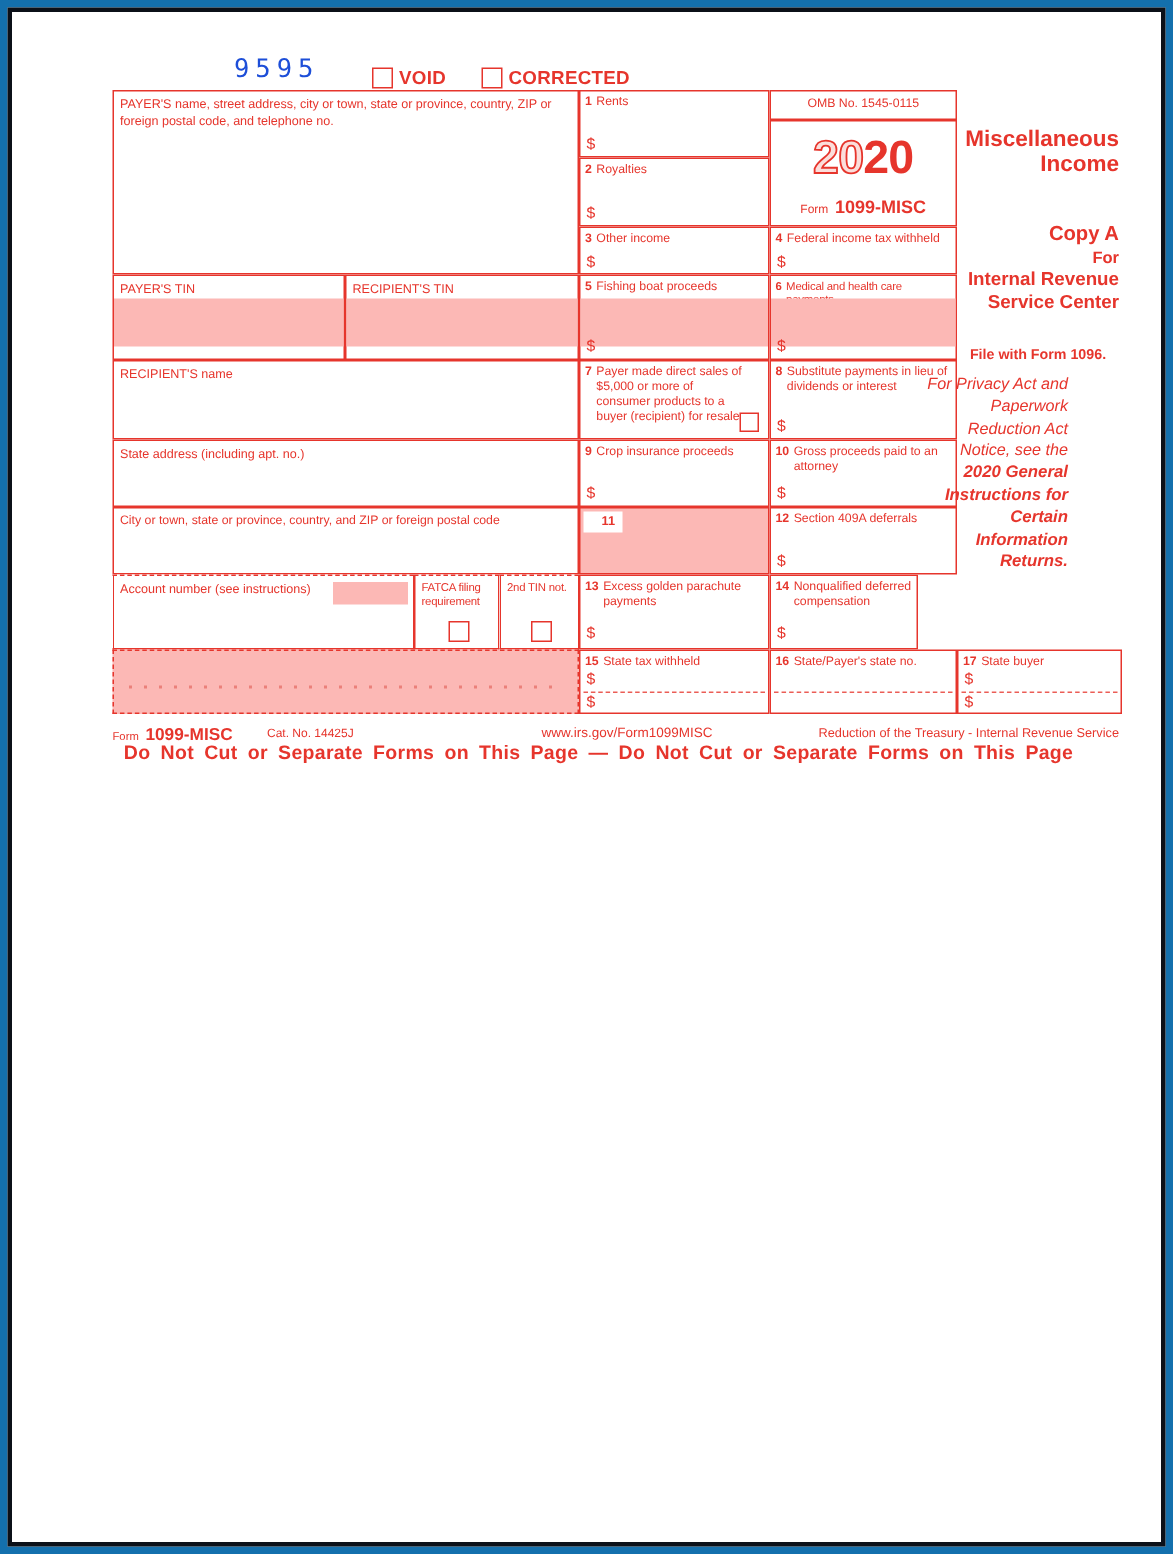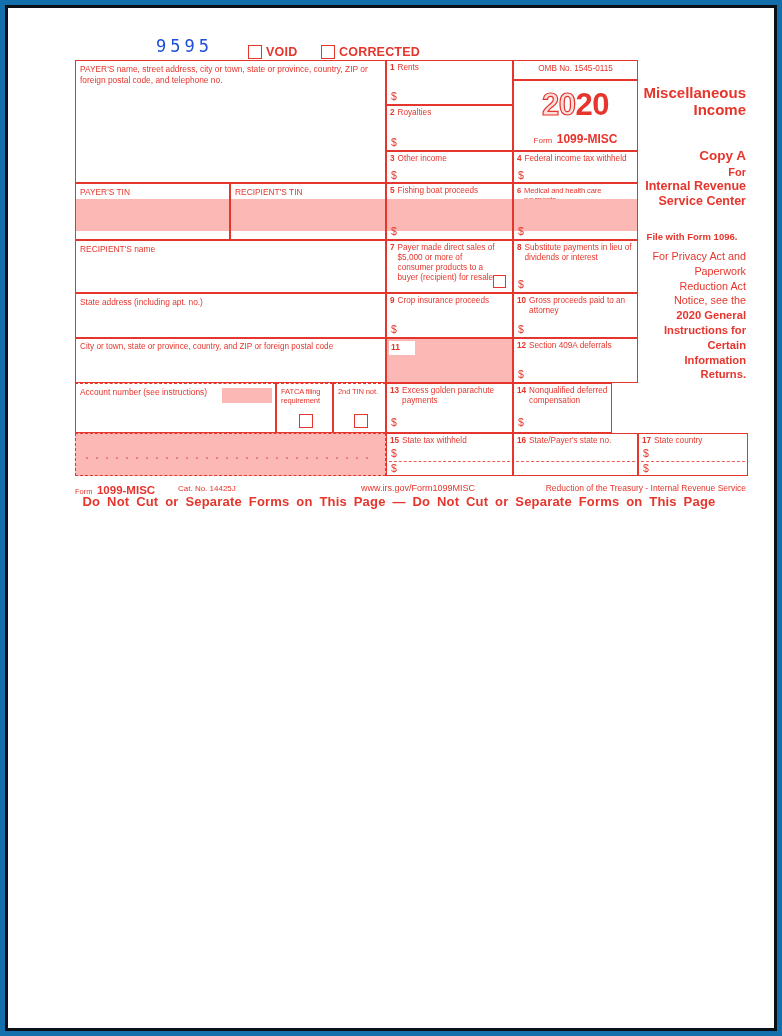--- a/index.html
+++ b/index.html
@@ -26,21 +26,21 @@
   .c{position:absolute;box-sizing:border-box;border:1px solid var(--red);background:#fff;}
   .lbl{display:flex;gap:3px;padding:2px 3px;color:var(--red);font-size:8.2px;line-height:1.2;}
   .lbl b{flex:none;}
   .slbl{padding:3px 4px;color:var(--red);font-size:8.4px;line-height:1.25;}
   .condensed{font-size:7.6px;letter-spacing:-.15px;}
   .dollar{position:absolute;left:4px;bottom:2px;color:var(--red);font-size:10.5px;}
   .band{position:absolute;left:0;right:0;top:15px;height:32px;background:var(--pink);}
   .pinkcell{background:var(--pink);}
   .chip{position:absolute;background:var(--pink);}
   .whitechip{position:absolute;left:2px;top:2px;width:26px;height:14px;background:#fff;
-             color:var(--red);font-size:8.5px;font-weight:bold;padding:1px 2px;box-sizing:border-box;}
+             color:var(--red);font-size:8.5px;font-weight:bold;padding:1px 12px;box-sizing:border-box;}
   .dashline{position:absolute;left:2px;right:2px;border-top:1.5px dashed rgba(230,53,44,.8);}
   .d-top{top:13px;bottom:auto;}
   .d-bot{top:28px;bottom:auto;}
   .pinkrow{background:var(--pink);border:1.5px dashed var(--red);}
   .dots{position:absolute;left:10px;right:10px;top:55%;height:2px;
         background-image:repeating-linear-gradient(90deg,rgba(214,60,50,.45) 0 2px,transparent 2px 10px);}
 
   
   .omb{color:var(--red);font-size:8.2px;text-align:center;padding-top:3px;}
   .year{position:absolute;left:0;right:0;top:6px;text-align:center;
@@ -52,21 +52,21 @@
   .formnum .fn{font-size:12px;font-weight:bold;}
 
   
   .rc{position:absolute;color:var(--red);text-align:right;}
   .rc-title{left:622px;top:76px;width:116px;font-size:15px;font-weight:bold;line-height:17px;}
   .rc-copya{left:630px;top:140px;width:108px;font-size:13.5px;font-weight:bold;}
   .rc-for{left:630px;top:158px;width:108px;font-size:11px;font-weight:bold;}
   .rc-irs1{left:630px;top:171px;width:108px;font-size:12.5px;font-weight:bold;}
   .rc-irs2{left:630px;top:186px;width:108px;font-size:12.5px;font-weight:bold;}
   .rc-file{left:630px;top:223px;width:108px;font-size:9.5px;font-weight:bold;text-align:center;}
-  .rc-privacy{left:642px;top:241px;width:96px;font-size:10.8px;line-height:14.8px;}
+  .rc-privacy{left:608px;top:241px;width:96px;font-size:10.8px;line-height:14.8px;font-style:italic;}
   .rc-privacy .bold-part{font-size:11.2px;font-weight:bold;}
 
   
   .ft{position:absolute;color:var(--red);}
   .ft-form{left:67px;top:472px;}
   .ft-form .fw{font-size:7.5px;}
   .ft-form .fn{font-size:11.5px;font-weight:bold;}
   .ft-cat{left:170px;top:476px;font-size:8px;}
   .ft-url{left:353px;top:475px;font-size:9px;}
   .ft-dept{left:450px;top:475px;width:288px;text-align:right;font-size:8.5px;}
@@ -245,21 +245,21 @@
       <div class="c" style="left:438px;top:373px;width:125px;height:43px;">
         <div class="lbl">
             <b>16</b>
             <span>State/Payer's state no.</span>
           </div>
         <div class="dashline" style="top:27px;"></div>
       </div>
       <div class="c" style="left:563px;top:373px;width:110px;height:43px;">
         <div class="lbl">
             <b>17</b>
-            <span>State country</span>
+            <span>State buyer</span>
           </div>
         <span class="dollar d-top">$</span>
         <div class="dashline" style="top:27px;"></div>
         <span class="dollar d-bot">$</span>
       </div>
     </div>
 
     <div class="rc rc-title">Miscellaneous Income</div>
     <div class="rc rc-copya">Copy A</div>
     <div class="rc rc-for">For</div>

